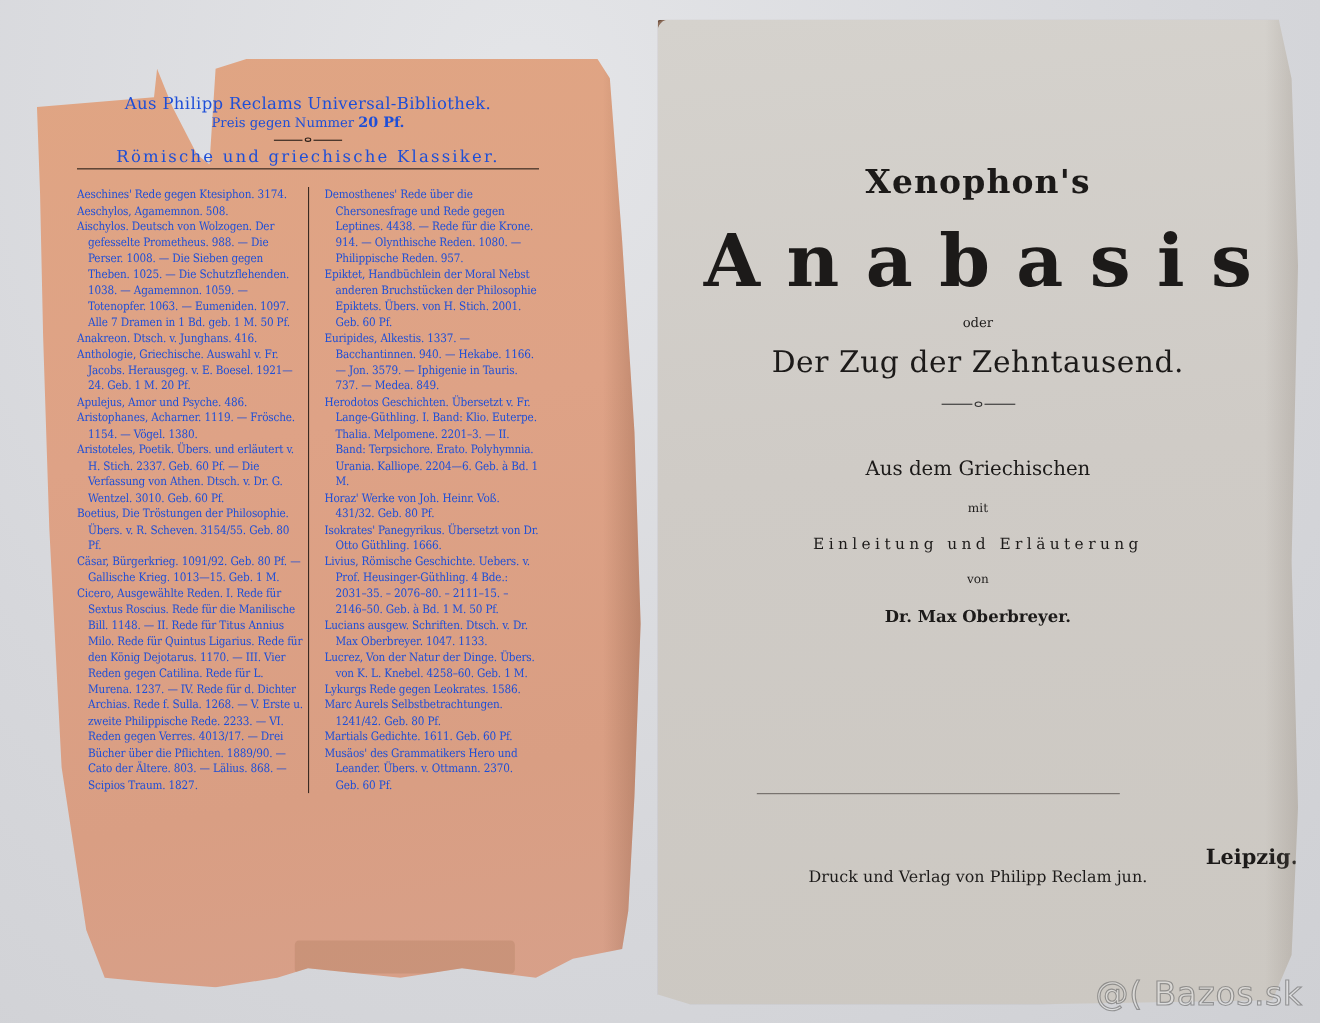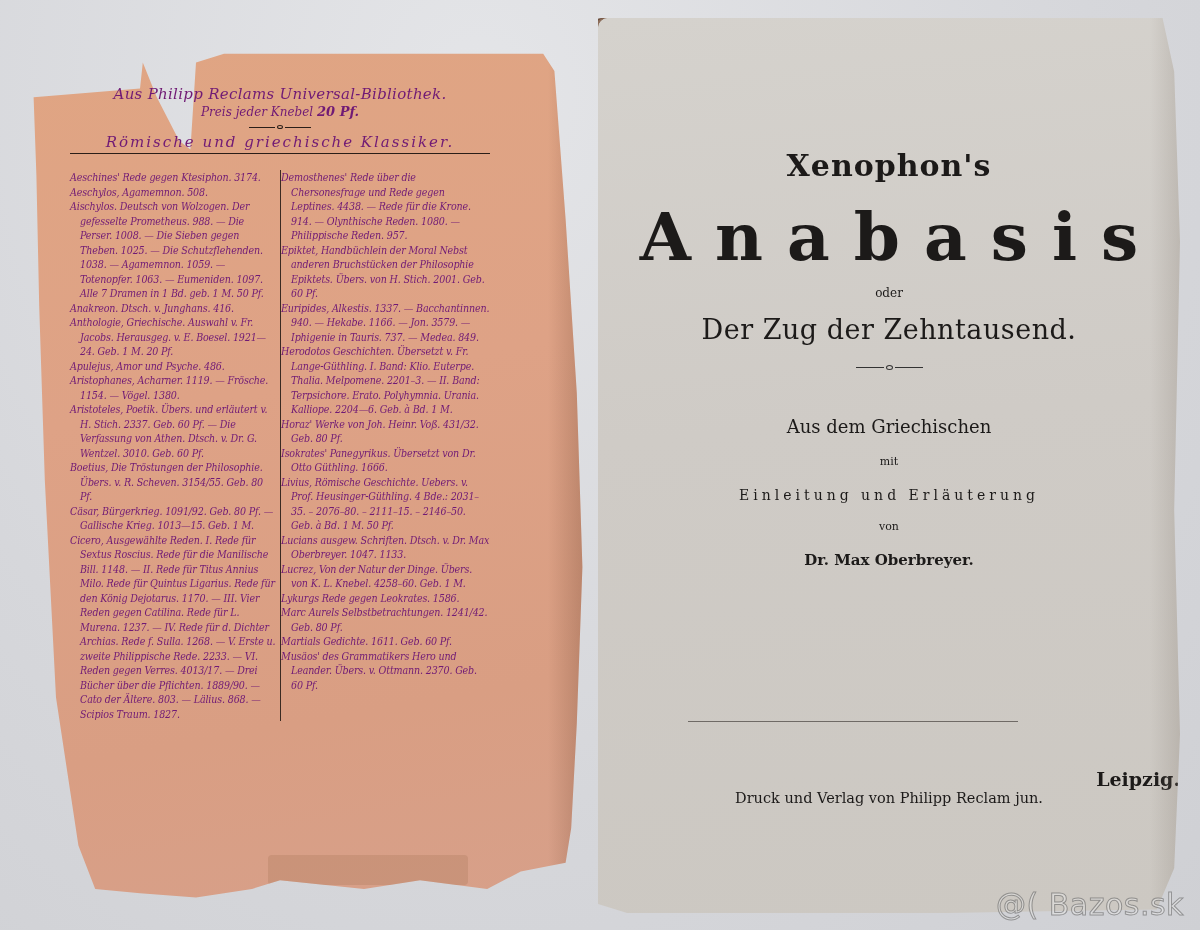--- a/index.html
+++ b/index.html
@@ -31,39 +31,38 @@
   }
   .back-cover .edge-shade {
     position: absolute; right: 0; top: 0; bottom: 0; width: 40px;
     background: linear-gradient(90deg, rgba(0,0,0,0), rgba(90,50,30,.28));
   }
 
   .catalog {
     position: absolute;
     left: 70px; top: 85px;
     width: 420px;
-    color: #701a75;
-    font-style: italic;
+    color: #1d4ed8;
   }
   .catalog-header { text-align: center; }
   .catalog-title { font-size: 15px; letter-spacing: .3px; }
   .catalog-price { font-size: 12px; margin-top: 1px; }
   .catalog-price b { font-size: 13px; }
   .ornament {
     display: flex; align-items: center; justify-content: center; margin: 6px auto 4px;
   }
   .ornament .ln { width: 26px; height: 1px; background: #2a1e18; }
   .ornament .dot { width: 6px; height: 4px; margin: 0 2px; border: 1px solid #2a1e18; border-radius: 50%; }
   .catalog-section { font-size: 15px; letter-spacing: 2px; text-align: center; margin-bottom: 1px; }
   .catalog-rule { height: 1px; background: #2a1e18; margin-top: 2px; }
 
   .catalog-cols { display: flex; position: relative; margin-top: 16px; }
   .catalog-cols .col { width: 212px; font-size: 10.6px; line-height: 14.5px; font-family: "DejaVu Serif Condensed", "DejaVu Serif", serif; letter-spacing: -.15px; }
   .catalog-cols .col.left { padding-right: 4px; }
-  .catalog-cols .col.right { padding-left: 0; border-left: 1.5px solid #3a2a22; }
+  .catalog-cols .col.right { padding-left: 14px; border-left: 1.5px solid #3a2a22; }
   .entry { text-indent: -10px; padding-left: 10px; }
 
   
   .title-page {
     position: absolute;
     left: 598px; top: 18px;
     width: 582px; height: 895px;
     background: linear-gradient(175deg, #d5d2cd 0%, #cfcbc6 45%, #ccc8c2 100%);
     border-radius: 10px 6px 4px 6px;
     box-shadow: -3px 0 0 #8c6d5a, -6px 0 0 #6b4c3a, 0 2px 8px rgba(0,0,0,.3);
@@ -104,21 +103,21 @@
 
 <div class="back-cover">
   <div class="stain"></div>
   <div class="edge-shade"></div>
 </div>
 
 <div class="catalog">
   <div class="catalog-header">
     <div class="catalog-title">Aus Philipp Reclams Universal-Bibliothek.</div>
     <div class="catalog-price">
-      <span>Preis jeder Knebel</span>
+      <span>Preis gegen Nummer</span>
       <b>20 Pf.</b>
     </div>
     <div class="ornament">
       <span class="ln"></span>
         <span class="dot"></span>
         <span class="ln"></span>
     </div>
     <div class="catalog-section">Römische und griechische Klassiker.</div>
     <div class="catalog-rule"></div>
   </div>

